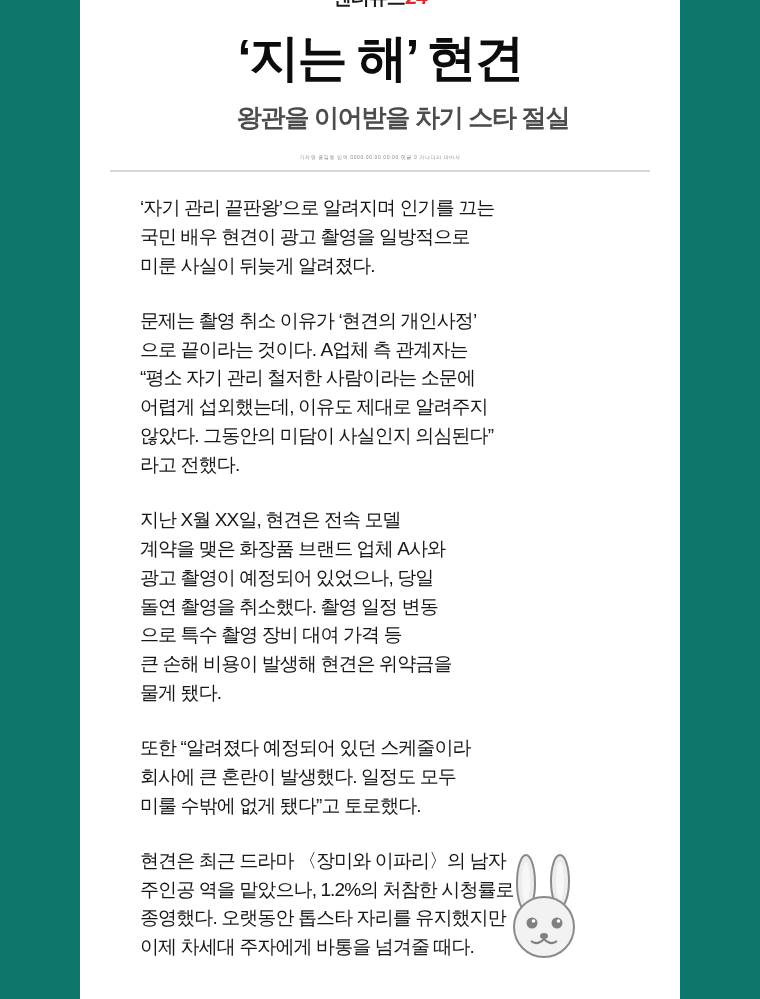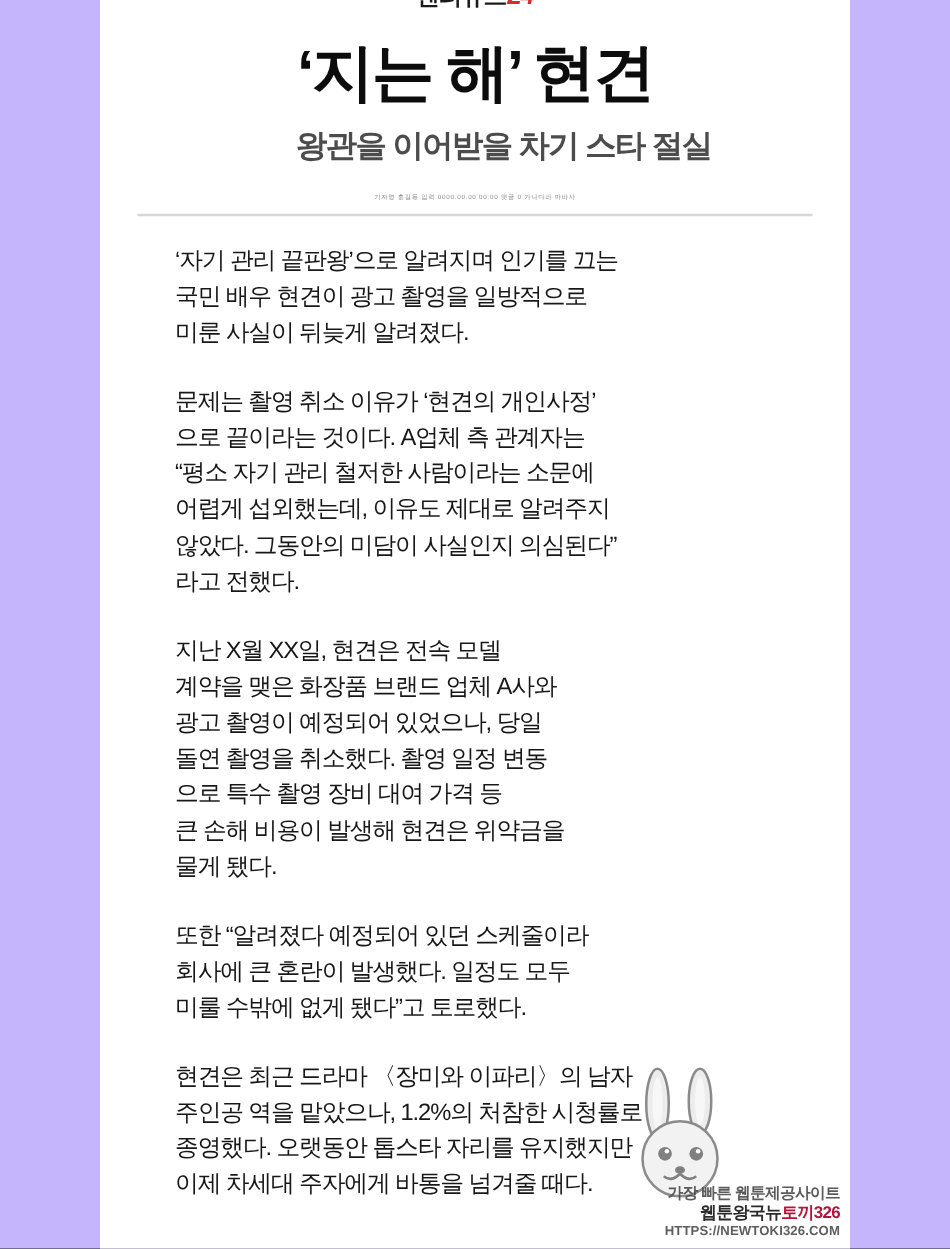--- a/index.html
+++ b/index.html
@@ -11,21 +11,21 @@
   body {
     width: 760px;
     height: 999px;
     font-family: "Liberation Sans", sans-serif;
     overflow: hidden;
   }
   .page {
     position: relative;
     width: 760px;
     height: 999px;
-    background: #c4b5fd;
+    background: #0f766e;
   }
   .sheet {
     position: absolute;
     left: 80px;
     top: 0;
     width: 600px;
     height: 999px;
     background: #ffffff;
     overflow: hidden;
   }
@@ -202,20 +202,15 @@
       <circle cx="42" cy="74" r="30" fill="#e8e8e8" stroke="#2b2b2b" stroke-width="2"></circle>
       <circle cx="30" cy="70" r="5.5" fill="#1a1a1a"></circle>
       <circle cx="55" cy="70" r="5.5" fill="#1a1a1a"></circle>
       <circle cx="31.5" cy="68" r="1.8" fill="#ffffff"></circle>
       <circle cx="56.5" cy="68" r="1.8" fill="#ffffff"></circle>
       <ellipse cx="42" cy="83" rx="4" ry="3" fill="#1a1a1a"></ellipse>
       <path d="M42 86 q-7 7 -13 2" fill="none" stroke="#1a1a1a" stroke-width="2"></path>
       <path d="M42 86 q7 7 13 2" fill="none" stroke="#1a1a1a" stroke-width="2"></path>
     </svg>
 
-    <div class="watermark">
-      <div class="wm-line1">가장 빠른 웹툰제공사이트</div>
-      <div class="wm-line2"><span>웹툰왕국뉴</span><span class="wm-accent">토끼326</span></div>
-      <div class="wm-line3">HTTPS://NEWTOKI326.COM</div>
-    </div>
 
   </div>
 </div>
 
 </body></html>

